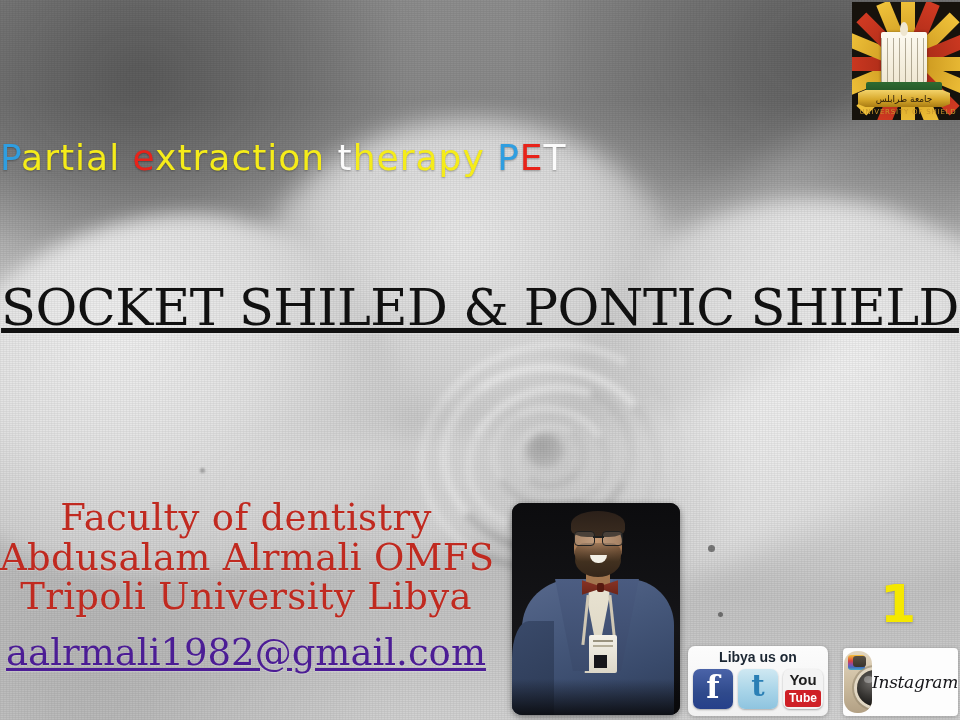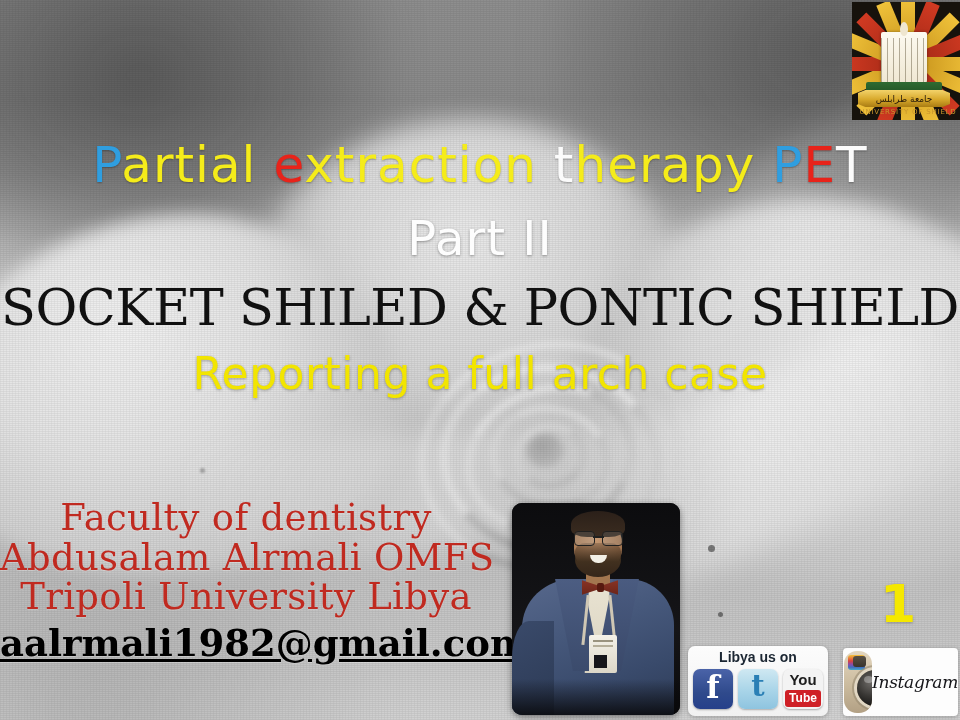--- a/index.html
+++ b/index.html
@@ -72,41 +72,42 @@
   .sp2{left:718px;top:612px;width:5px;height:5px;filter:blur(.7px);}
   .sp3{left:200px;top:468px;width:5px;height:5px;filter:blur(.8px);opacity:.6;}
   .bg-grain{position:absolute;inset:0;opacity:.10;
     background-image:repeating-linear-gradient(0deg,rgba(0,0,0,.5) 0 1px,rgba(255,255,255,0) 1px 2px),
                      repeating-linear-gradient(90deg,rgba(0,0,0,.4) 0 1px,rgba(255,255,255,0) 1px 3px);}
 
   
   .text-layer{position:absolute;inset:0;}
   .title1{
     position:absolute;left:0;right:0;top:140px;
-    text-align:center;
+    text-align:left;
     font-family:"DejaVu Sans",sans-serif;
-    font-size:50px;line-height:1;font-weight:400;letter-spacing:1px;
+    font-size:36px;line-height:1;font-weight:400;letter-spacing:1px;
     white-space:nowrap;
   }
   .title1 span{text-shadow:0 1px 2px rgba(0,0,0,.30);}
 
   .title2{
     position:absolute;left:0;right:0;top:214px;
     text-align:center;color:#fdfdfd;
     font-family:"DejaVu Sans",sans-serif;
     font-size:48px;line-height:1;letter-spacing:1px;
     text-shadow:0 1px 3px rgba(0,0,0,.35);
   }
   .title3{
     position:absolute;left:0;right:0;top:282px;
     text-align:center;color:#111;
     font-family:"DejaVu Serif",serif;
     font-weight:400;font-size:51px;line-height:1;letter-spacing:-0.5px;
     white-space:nowrap;
     text-shadow:0 1px 1px rgba(255,255,255,.22);
+    text-decoration:underline;
   }
   .title4{
     position:absolute;left:0;right:0;top:352px;
     text-align:center;color:#f2e500;
     font-family:"DejaVu Sans",sans-serif;
     font-size:44px;line-height:1;letter-spacing:0.5px;
     text-shadow:0 1px 3px rgba(0,0,0,.30);
   }
 
   
@@ -114,26 +115,25 @@
     position:absolute;left:0;top:498px;width:492px;
     text-align:center;
     font-family:"DejaVu Serif",serif;
   }
   .author .ln{
     color:#c02a20;font-size:37px;line-height:1.07;
     letter-spacing:0.3px;white-space:nowrap;
     text-shadow:0 1px 1px rgba(255,255,255,.25);
   }
   .author .email{
-    display:inline-block;margin-top:7px;
-    color:#000000;font-size:37px;line-height:1.07;
+    display:inline-block;margin-top:16px;
+    color:#4c1d95;font-size:37px;line-height:1.07;
     text-decoration:underline;text-underline-offset:3px;
     white-space:nowrap;
     text-shadow:0 1px 1px rgba(255,255,255,.25);
-    font-weight:bold;
   }
 
   
   .slide-no{
     position:absolute;left:880px;top:578px;
     color:#f5e800;font-size:52px;font-weight:700;line-height:1;
     font-family:"DejaVu Sans",sans-serif;
     text-shadow:0 1px 3px rgba(0,0,0,.28);
   }
 
@@ -312,25 +312,23 @@
     <div class="speck sp1"></div>
     <div class="speck sp2"></div>
     <div class="speck sp3"></div>
     <div class="bg-grain"></div>
   </div>
 
   <div class="text-layer">
 
     <div class="title1" id="title-line-1"><span style="color: rgb(47, 158, 224);">P</span><span style="color: rgb(245, 236, 26);">artial </span><span style="color: rgb(232, 35, 26);">e</span><span style="color: rgb(245, 236, 26);">xtraction </span><span style="color: rgb(251, 251, 251);">t</span><span style="color: rgb(245, 236, 26);">herapy </span><span style="color: rgb(47, 158, 224);">P</span><span style="color: rgb(232, 35, 26);">E</span><span style="color: rgb(251, 251, 251);">T</span></div>
 
-    <div class="title2">Part II</div>
 
     <div class="title3">SOCKET SHILED &amp; PONTIC SHIELD</div>
 
-    <div class="title4">Reporting a full arch case</div>
 
     <div class="author">
       <div class="ln">Faculty of dentistry</div>
       <div class="ln">Abdusalam Alrmali OMFS</div>
       <div class="ln">Tripoli University Libya</div>
       <div class="email">aalrmali1982@gmail.com</div>
     </div>
 
     <div class="slide-no">1</div>
   </div>

